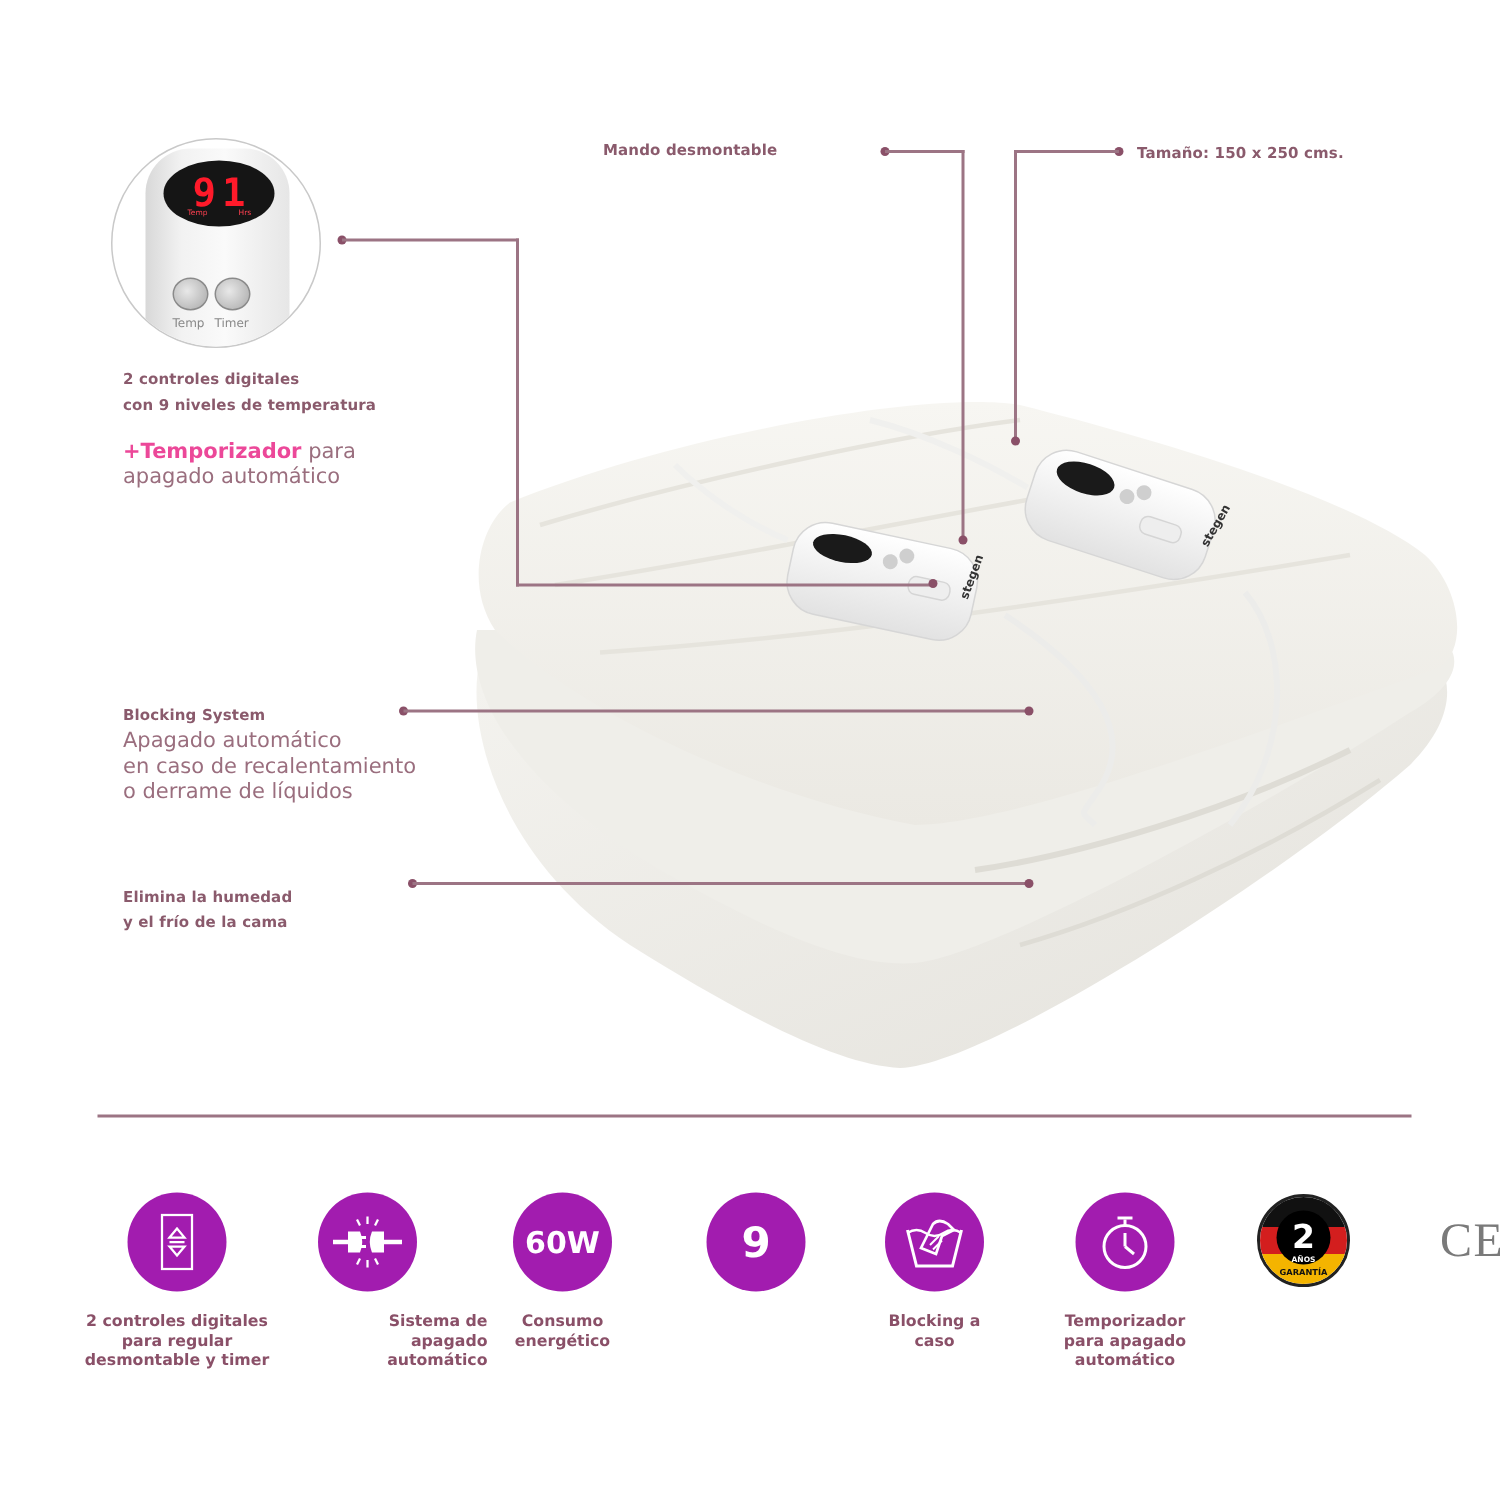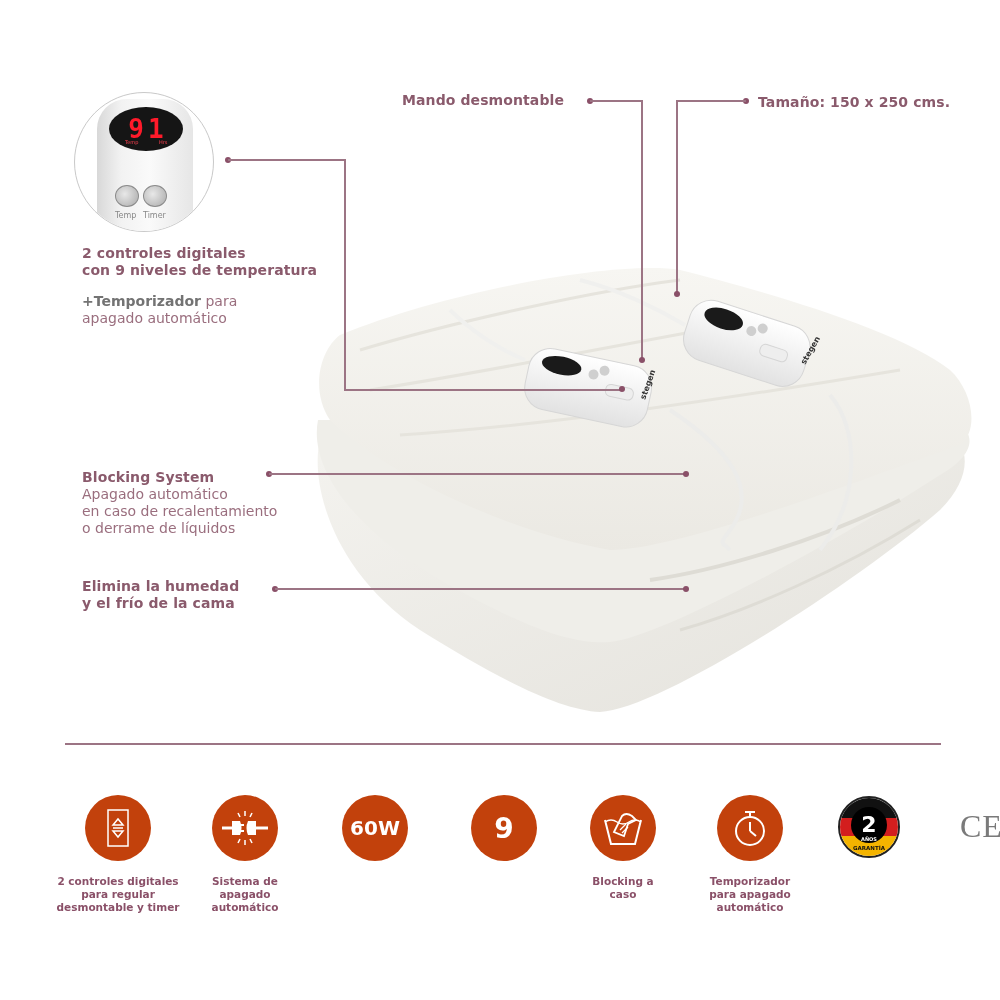--- a/index.html
+++ b/index.html
@@ -2,23 +2,23 @@
 <html><head>
 <meta charset="utf-8">
 <style>
   * { box-sizing: border-box; margin: 0; padding: 0; }
   html, body { width: 1000px; height: 1000px; background: #ffffff; overflow: hidden; }
   body { position: relative; font-family: "DejaVu Sans", sans-serif; color: #8a5a6c; }
 
   .abs { position: absolute; }
 
   
-  .callout-title { font-weight: bold; font-size: 14px; color: #8a5a6c; line-height: 17px; letter-spacing: 0.1px; }
+  .callout-title { font-weight: bold; font-size: 10px; color: #8a5a6c; line-height: 17px; letter-spacing: 0.1px; }
   .callout-text { font-size: 14px; color: #9a6e7e; line-height: 17px; }
-  .callout-text b { font-weight: bold; color: #737373; margin-top: 21px; }
+  .callout-text b { font-weight: bold; color: #ec4899; margin-top: 21px; }
 
   
   .hline { position: absolute; height: 2px; background: #9c7484; }
   .vline { position: absolute; width: 2px; background: #9c7484; }
   .dot { position: absolute; width: 6px; height: 6px; border-radius: 50%; background: #8a5068; }
 
   
   .inset {
     position: absolute; left: 74px; top: 92px; width: 140px; height: 140px;
     border-radius: 50%; border: 1.5px solid #c9c9c9; background: #fff; overflow: hidden;
@@ -45,21 +45,21 @@
   
   .blanket { position: absolute; left: 300px; top: 250px; width: 680px; height: 470px; }
 
   
   .divider { position: absolute; left: 65px; top: 743px; width: 876px; height: 2px; background: #9c7484; }
 
   
   .feat { position: absolute; top: 795px; width: 160px; text-align: center; }
   .feat .circle {
     width: 66px; height: 66px; margin: 0 auto; border-radius: 50%;
-    background: #c2410c; display: flex; align-items: center; justify-content: center;
+    background: #a21caf; display: flex; align-items: center; justify-content: center;
     color: #fff; font-weight: bold;
   }
   .feat .label { margin-top: 14px; font-size: 10.5px; font-weight: bold; color: #8a5068; line-height: 13px; }
 
   .badge { position: absolute; left: 838px; top: 796px; width: 62px; height: 62px; border-radius: 50%; overflow: hidden; border: 2px solid #222; }
   .ce { position: absolute; left: 960px; top: 808px; font-size: 32px; color: #7a7a7a; letter-spacing: 1px; font-family: Liberation Serif, serif; }
 </style>
 </head>
 <body>
 
@@ -88,21 +88,21 @@
 
 <div class="abs callout-title" style="left:758px; top:94px;">Tamaño: 150 x 250 cms.</div>
 
 <div class="abs" style="left:82px; top:469px;">
   <div class="callout-title">Blocking System</div>
   <div class="callout-text">Apagado automático</div>
   <div class="callout-text">en caso de recalentamiento</div>
   <div class="callout-text">o derrame de líquidos</div>
 </div>
 
-<div class="abs" style="left:82px; top:578px;">
+<div class="abs" style="left:82px; top:590px;">
   <div class="callout-title">Elimina la humedad</div>
   <div class="callout-title">y el frío de la cama</div>
 </div>
 
 <svg class="blanket" viewBox="0 0 680 470">
   <defs>
     <linearGradient id="g1" x1="0" y1="0" x2="0" y2="1">
       <stop offset="0" stop-color="#f7f6f2"></stop>
       <stop offset="1" stop-color="#ebe9e3"></stop>
     </linearGradient>
@@ -188,21 +188,21 @@
       <path d="M12 23 L17 29 L22 23 Z" fill="none" stroke="#fff" stroke-width="1.5"></path>
     </svg>
   </div>
   <div class="label">
     <div>2 controles digitales</div>
     <div>para regular</div>
     <div>desmontable y timer</div>
   </div>
 </div>
 
-<div class="feat" style="left:165px;">
+<div class="feat" style="left:165px;text-align:right;">
   <div class="circle">
     <svg width="50" height="40" viewBox="0 0 50 40">
       <line x1="2" y1="20" x2="12" y2="20" stroke="#fff" stroke-width="3"></line>
       <path d="M12 13 L20 13 Q 23 20 20 27 L12 27 Z" fill="#fff"></path>
       <line x1="20" y1="17" x2="24" y2="17" stroke="#fff" stroke-width="2"></line>
       <line x1="20" y1="23" x2="24" y2="23" stroke="#fff" stroke-width="2"></line>
       <path d="M28 13 L36 13 L36 27 L28 27 Q 25 20 28 13 Z" fill="#fff"></path>
       <line x1="36" y1="20" x2="48" y2="20" stroke="#fff" stroke-width="3"></line>
       <line x1="25" y1="3" x2="25" y2="8" stroke="#fff" stroke-width="1.5"></line>
       <line x1="18" y1="5" x2="20" y2="9" stroke="#fff" stroke-width="1.5"></line>
@@ -214,20 +214,24 @@
   </div>
   <div class="label">
     <div>Sistema de</div>
     <div>apagado</div>
     <div>automático</div>
   </div>
 </div>
 
 <div class="feat" style="left:295px;">
   <div class="circle" style="font-size:20px;">60W</div>
+  <div class="label">
+    <div>Consumo</div>
+    <div>energético</div>
+  </div>
 </div>
 
 <div class="feat" style="left:424px;">
   <div class="circle" style="font-size:28px;">9</div>
 </div>
 
 <div class="feat" style="left:543px;">
   <div class="circle">
     <svg width="42" height="40" viewBox="0 0 42 40">
       <path d="M3 12 L9 36 L33 36 L39 12" fill="none" stroke="#fff" stroke-width="2"></path>

